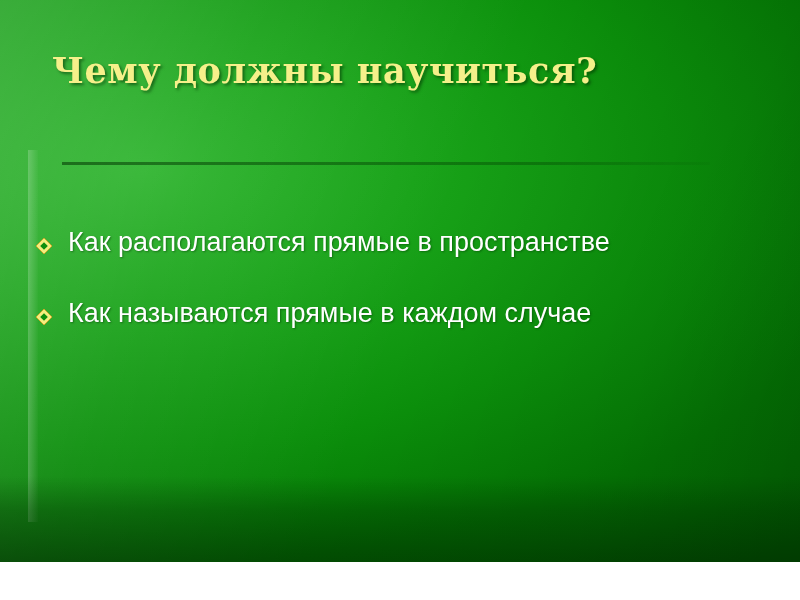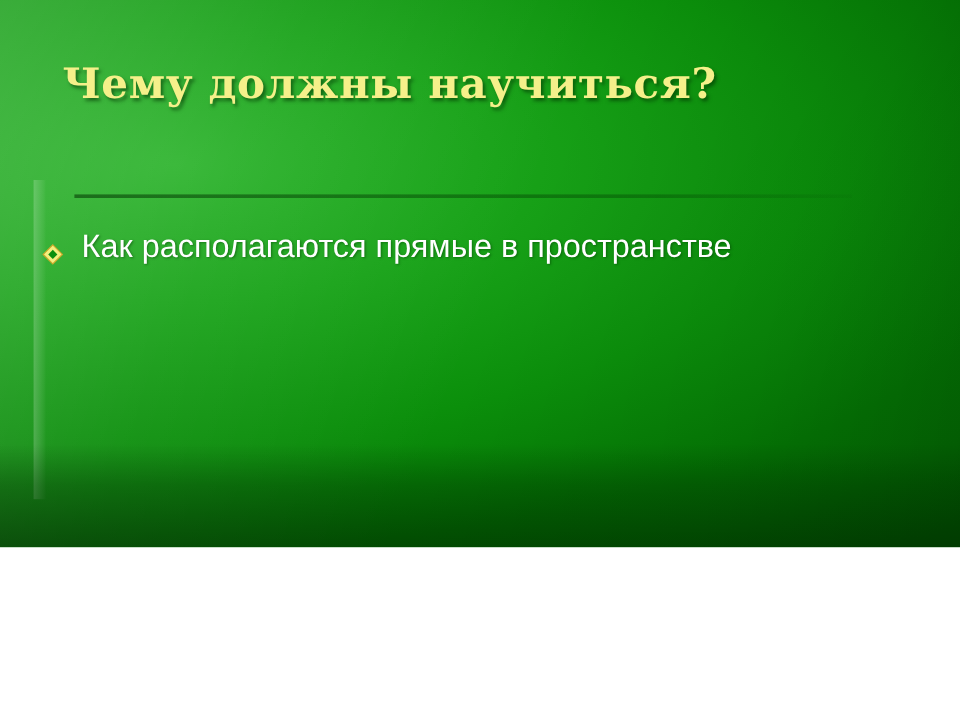--- a/index.html
+++ b/index.html
@@ -8,21 +8,21 @@
   }
   body {
     width: 800px;
     height: 600px;
     overflow: hidden;
     font-family: "Liberation Sans", sans-serif;
   }
   .slide {
     position: relative;
     width: 800px;
-    height: 456px;
+    height: 562px;
     box-sizing: border-box;
     background:
       radial-gradient(ellipse 120% 90% at 18% 30%, #2bb32b 0%, #19a319 28%, #0b8f0b 55%, #047604 78%, #026502 100%);
     overflow: hidden;
   }
   
   .sheen {
     position: absolute;
     inset: 0;
     background:
@@ -74,22 +74,23 @@
   }
 
   .body {
     position: absolute;
     left: 34px;
     top: 188px;
     right: 90px;
   }
   .bullet-row {
     display: flex;
-    align-items: flex-end;
+    align-items: center;
     margin-bottom: 16px;
+    margin-top: 37px;
   }
   .bullet-mark {
     flex: 0 0 auto;
     width: 34px;
     padding-top: 7px;
     color: #f3ef7e;
     font-size: 20px;
     line-height: 1;
     text-align: left;
     text-shadow: 1px 1px 2px rgba(0,45,0,0.5);
@@ -121,16 +122,25 @@
     <div class="bullet-row">
       <span class="bullet-mark">
         <svg width="20" height="20" viewBox="0 0 20 20" aria-hidden="true">
           <path d="M10 2 L18 10 L10 18 L2 10 Z" fill="#f3ef7e" stroke="#caa92a" stroke-width="1"></path>
           <path d="M10 6.2 L13.8 10 L10 13.8 L6.2 10 Z" fill="#0e8f0e"></path>
         </svg>
       </span>
       <span class="bullet-text">Как располагаются прямые в пространстве</span>
     </div>
 
+    <div class="bullet-row">
+      <span class="bullet-mark">
+        <svg width="20" height="20" viewBox="0 0 20 20" aria-hidden="true">
+          <path d="M10 2 L18 10 L10 18 L2 10 Z" fill="#f3ef7e" stroke="#caa92a" stroke-width="1"></path>
+          <path d="M10 6.2 L13.8 10 L10 13.8 L6.2 10 Z" fill="#0e8f0e"></path>
+        </svg>
+      </span>
+      <span class="bullet-text">Как называются прямые в каждом случае</span>
+    </div>
 
 
   </div>
 </div>
 
 </body></html>

